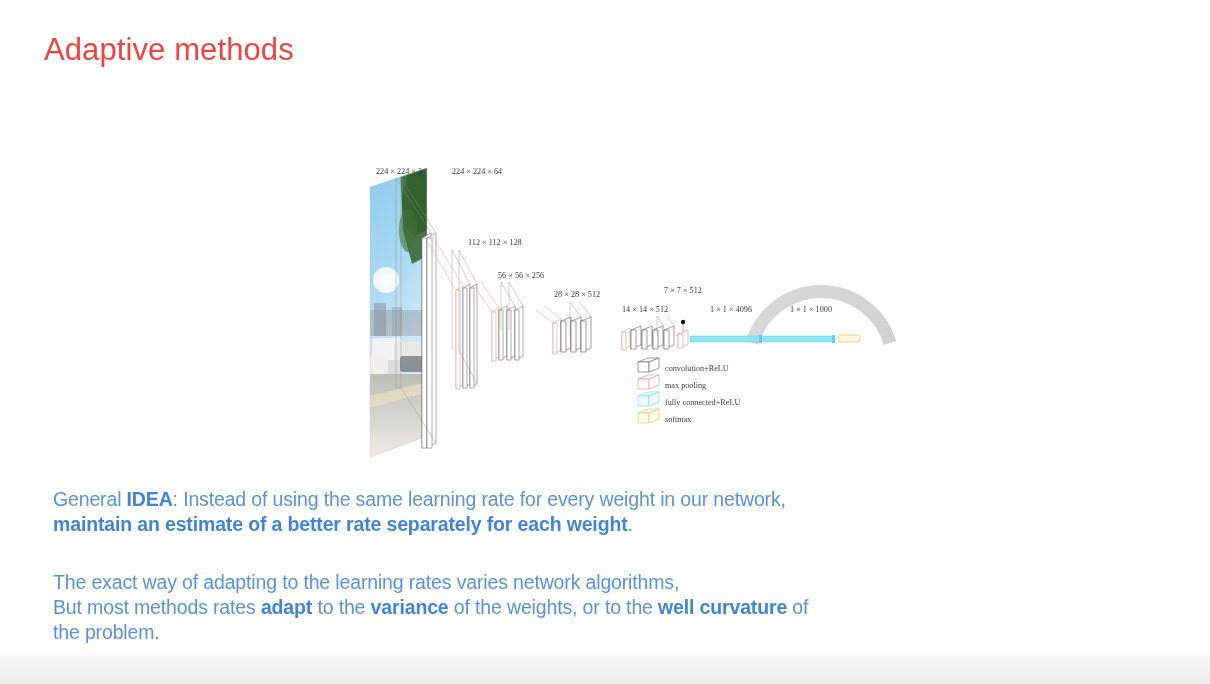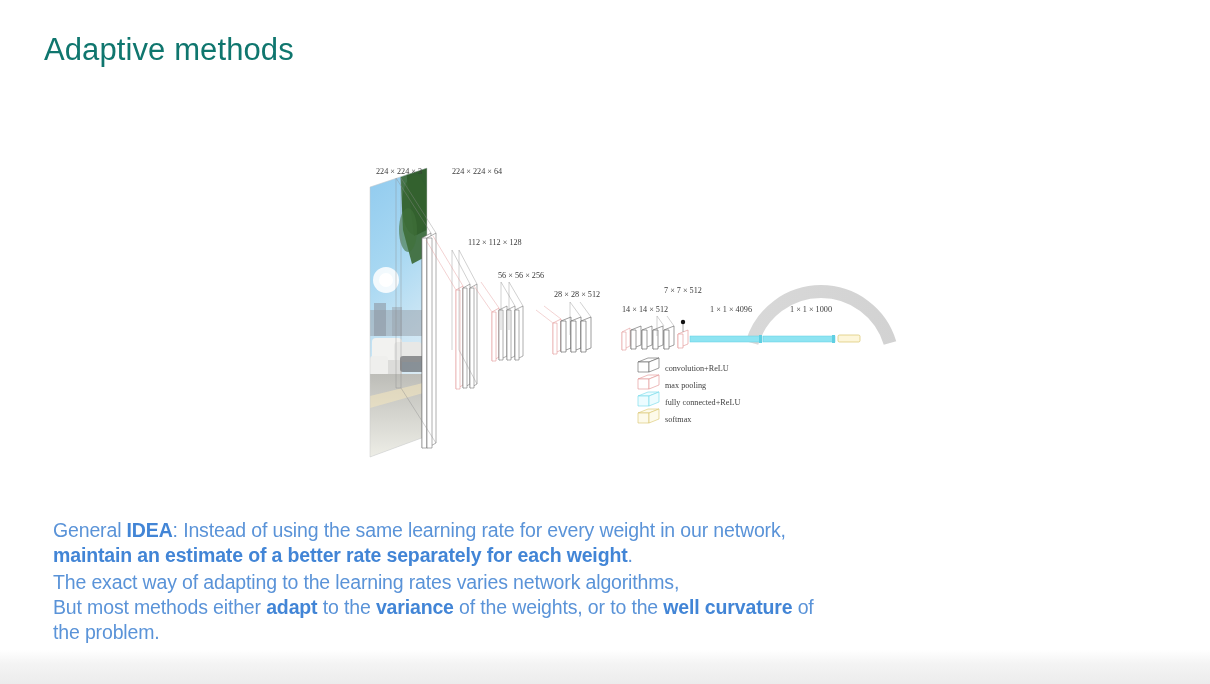--- a/index.html
+++ b/index.html
@@ -33,21 +33,21 @@
     background: linear-gradient(to bottom, #ffffff 0%, #f4f4f4 40%, #ececec 100%);
   }
 
   
   .title {
     position: absolute;
     left: 44px;
     top: 32px;
     font-size: 31px;
     font-weight: 400;
-    color: #0f766e;
+    color: #ef4444;
     letter-spacing: 0.1px;
     font-family: "Liberation Sans", sans-serif;
   }
 
   
   .para {
     position: absolute;
     color: #5a93d8;
     font-family: "Liberation Sans", sans-serif;
     font-size: 19.5px;
@@ -63,21 +63,20 @@
   #intro-para {
     left: 45px;
     top: 95px;
     width: 900px;
   }
 
   #idea-para {
     left: 53px;
     top: 487px;
     width: 1000px;
-    margin-top: 31px;
   }
 
   #methods-para {
     left: 53px;
     top: 570px;
     width: 1020px;
   }
 
   
   .diagram {
@@ -329,17 +328,17 @@
           <polygon points="268,253 279,253 279,263 268,263"></polygon>
           <polygon points="279,253 289,249 289,259 279,263"></polygon>
         </g>
         <text class="legend-label" x="295" y="262">softmax</text>
       </g>
     </svg>
   </div>
 
   <div class="para" id="idea-para"><span>General </span><b>IDEA</b><span>: Instead of using the same learning rate for every weight in our network,</span><br><b>maintain an estimate of a better rate separately for each weight</b><span>.</span></div>
 
-  <div class="para" id="methods-para"><span>The exact way of adapting to the learning rates varies network algorithms,</span><br><span>But most methods either </span><b>adapt</b><span> to the </span><b>variance</b><span> of the weights, or to the </span><b>well curvature</b><span> of</span><br><span>the problem.</span></div>
+  <div class="para" id="methods-para"><span>The exact way of adapting to the learning rates varies network algorithms,</span><br><span>But most methods rates </span><b>adapt</b><span> to the </span><b>variance</b><span> of the weights, or to the </span><b>well curvature</b><span> of</span><br><span>the problem.</span></div>
 
   <div class="bottom-band"></div>
 
 </div>
 
 </body></html>

